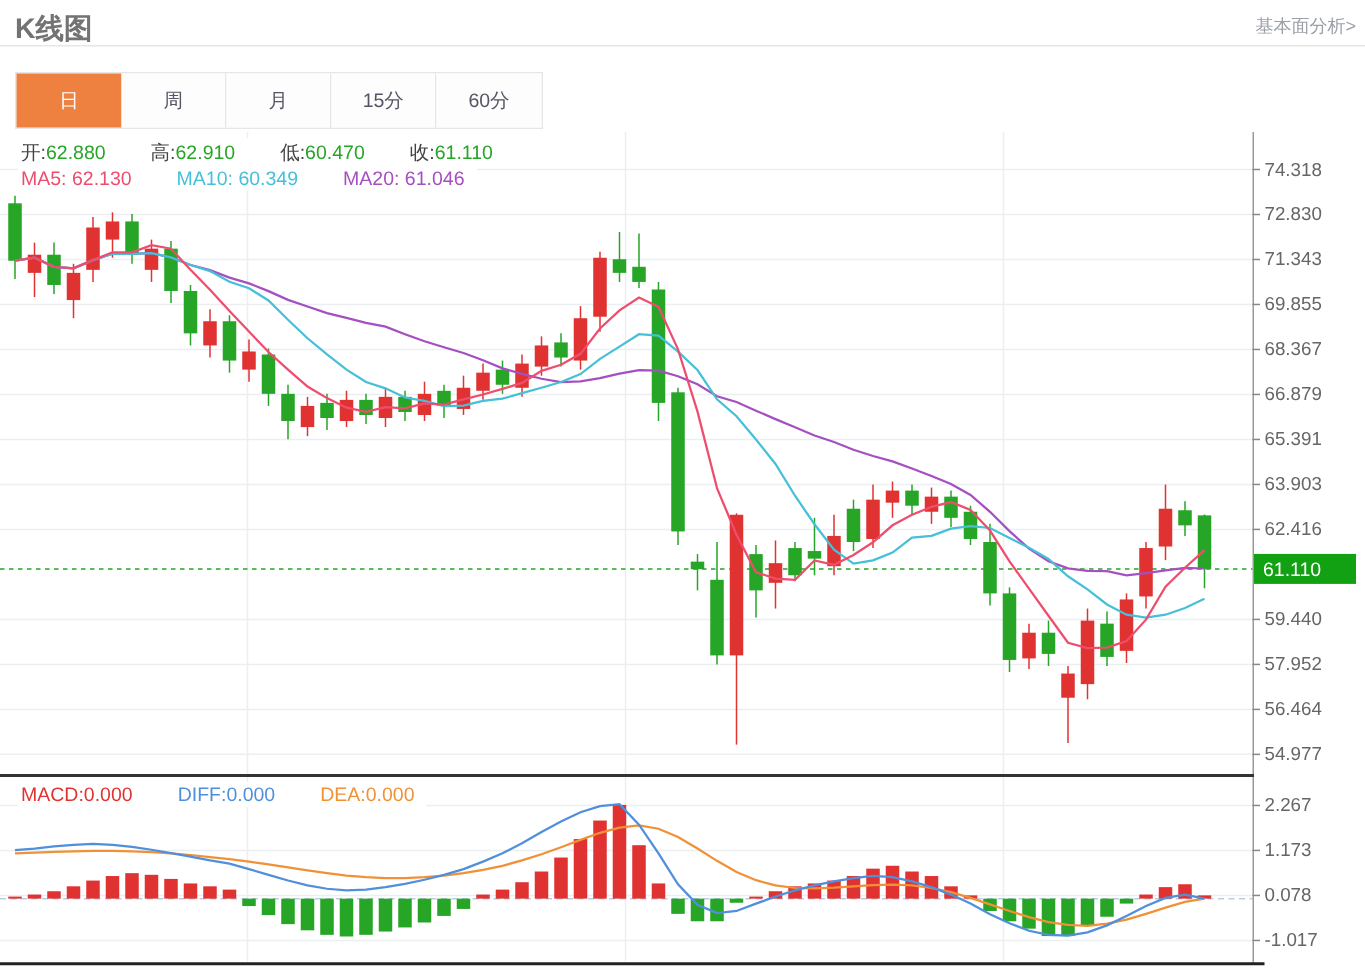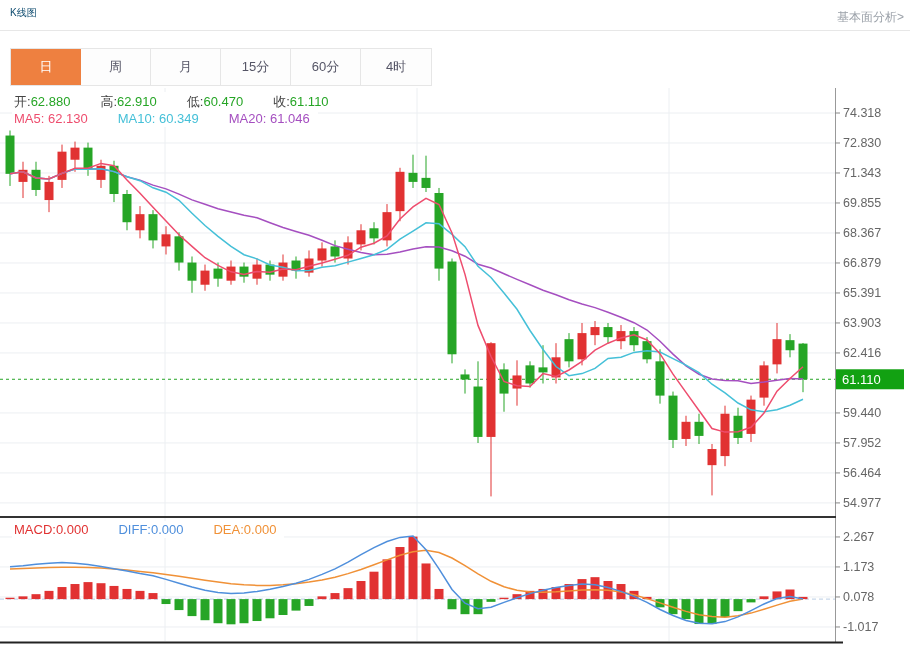--- a/index.html
+++ b/index.html
@@ -1,18 +1,18 @@
 <!DOCTYPE html>
 <html style="--accent: #ee8040; --red: #e13232; --green: #26a526; --badge: #12a112; --ma5: #ee4d6e; --ma10: #45c0d8; --ma20: #a54fc0; --diff: #4f8fdc; --dea: #f09137; --grid: #eceff2; --axis_text: #666666; --axis_line: #999999; --zero_dash: #b9cde4;"><head>
 <meta charset="utf-8">
 <style>
   html,body{margin:0;padding:0;}
   body{width:910px;height:646px;position:relative;overflow:hidden;background:#fff;
        font-family:"Liberation Sans","DejaVu Sans",sans-serif;}
-  .hdr-title{position:absolute;left:10px;top:6px;font-size:10px;font-weight:normal;color:#0c4a6e;z-index:3;}
+  .hdr-title{position:absolute;left:10px;top:6px;font-size:19px;font-weight:bold;color:#737373;z-index:3;}
   .hdr-link{position:absolute;right:6px;top:9px;font-size:12px;color:#9aa0a8;z-index:3;cursor:pointer;}
   .hdr-divider{position:absolute;left:0;top:30px;width:910px;height:1px;background:#e7e7e7;z-index:2;}
   .tab-bar{position:absolute;left:10px;top:48px;display:flex;z-index:3;background:#fff;
            border:1px solid #e6e6e6;box-sizing:border-box;}
   .tab{width:70px;height:36px;line-height:36px;text-align:center;font-size:13px;color:#556;
        border-right:1px solid #e6e6e6;cursor:pointer;background:#fdfdfd;box-sizing:border-box;}
   .tab:last-child{border-right:none;}
   .tab.sel{background:var(--accent);color:#fff;border-right:none;}
   #chart{position:absolute;left:0;top:0;z-index:1;}
   svg text{font-family:"Liberation Sans","DejaVu Sans",sans-serif;}
@@ -32,21 +32,20 @@
 <div class="hdr-title">K线图</div>
 <div class="hdr-link">基本面分析&gt;</div>
 <div class="hdr-divider"></div>
 
 <div class="tab-bar">
     <div class="tab sel">日</div>
     <div class="tab">周</div>
     <div class="tab">月</div>
     <div class="tab">15分</div>
     <div class="tab">60分</div>
-    <div class="tab">4时</div>
   </div>
 
 <svg id="chart" width="910" height="646">
     <g>
       <line x1="165" y1="88" x2="165" y2="516" stroke="#eceff2"></line>
       <line x1="165" y1="518" x2="165" y2="641" stroke="#eceff2"></line>
       <line x1="417" y1="88" x2="417" y2="516" stroke="#eceff2"></line>
       <line x1="417" y1="518" x2="417" y2="641" stroke="#eceff2"></line>
       <line x1="669" y1="88" x2="669" y2="516" stroke="#eceff2"></line>
       <line x1="669" y1="518" x2="669" y2="641" stroke="#eceff2"></line>

